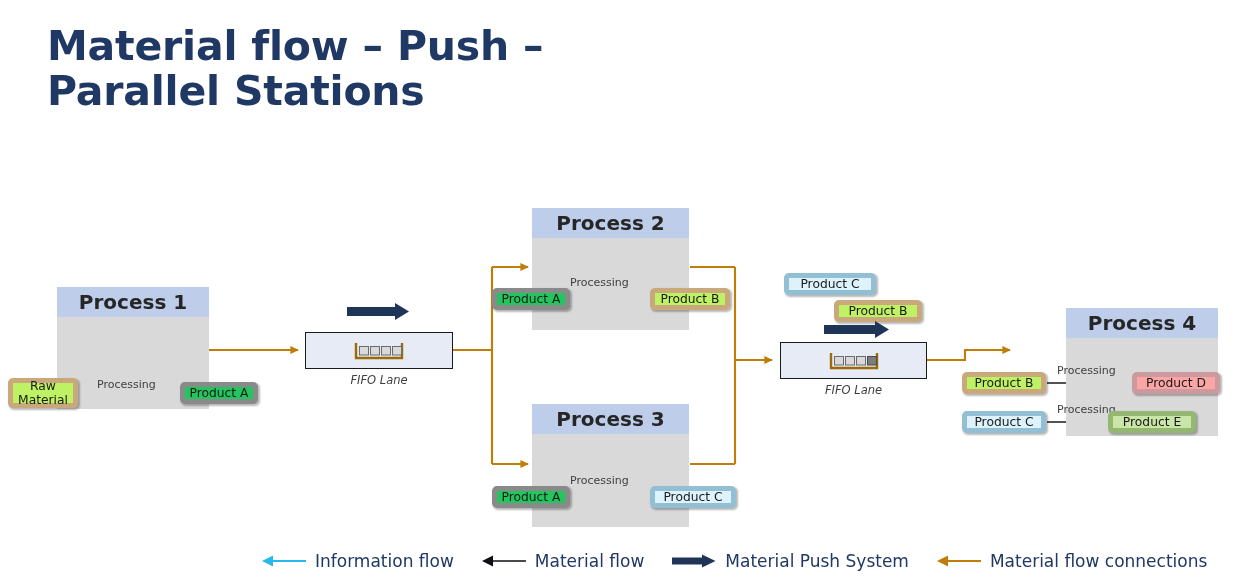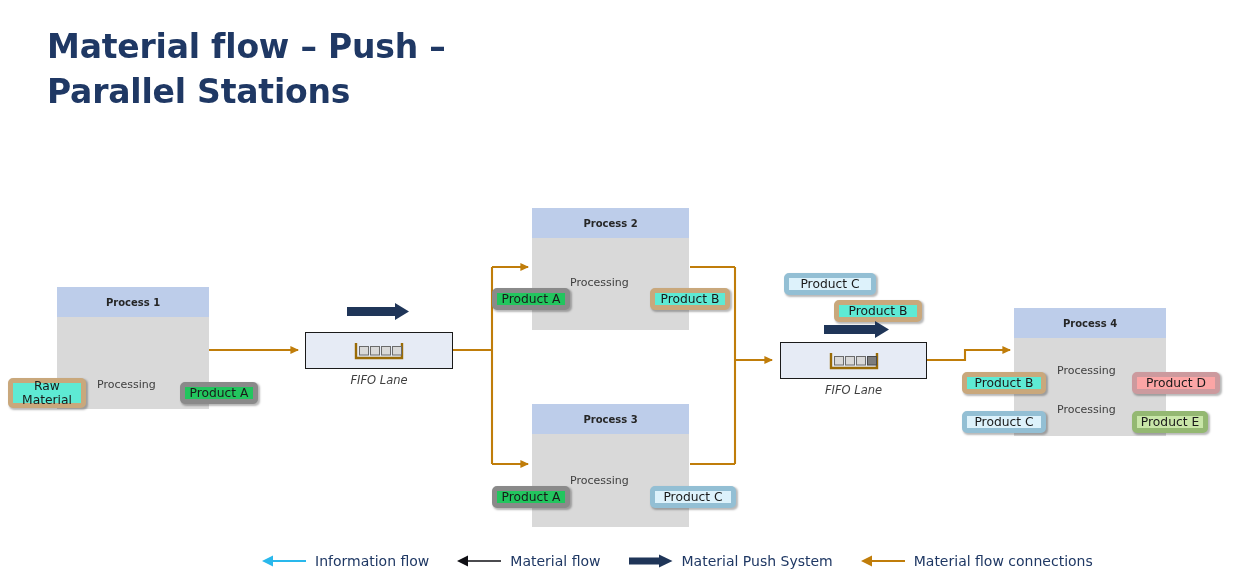--- a/index.html
+++ b/index.html
@@ -4,62 +4,62 @@
 <style>
   html,body{margin:0;padding:0;background:#ffffff;}
   body{width:1236px;height:577px;position:relative;overflow:hidden;
        font-family:"DejaVu Sans","Liberation Sans",sans-serif;}
 
   #stage{position:absolute;left:0;top:0;width:1236px;height:577px;}
 
   
   .title{position:absolute;left:47px;top:24px;width:520px;
          font-family:"DejaVu Sans","Liberation Sans",sans-serif;
-         font-weight:bold;font-size:33px;line-height:45px;
+         font-weight:bold;font-size:41px;line-height:45px;
          color:#1f3864;letter-spacing:-0.2px;}
 
   
   .proc{position:absolute;box-sizing:border-box;}
   .proc .hdr{position:absolute;left:0;top:0;width:100%;height:30px;
              background:#bdcdea;display:flex;align-items:center;
              justify-content:center;}
-  .proc .hdr span{font-weight:bold;font-size:10px;color:#262626;}
+  .proc .hdr span{font-weight:bold;font-size:20px;color:#262626;}
   .proc .body{position:absolute;left:0;top:30px;width:100%;bottom:0;
               background:#d9d9d9;}
 
   
   .node{position:absolute;box-sizing:border-box;border-radius:5px;
         border:5px solid #7f1d1d;display:flex;align-items:center;
         justify-content:center;text-align:center;
         font-size:12.3px;color:#1a1a1a;line-height:14px;
         box-shadow:1.5px 1.5px 2px rgba(0,0,0,0.28);
         background:#d4d4d4;}
   .n-gray{background:#22c55e;border-color:#8a8a8a;}
-  .n-peach{background:#5eead4;border-color:#c9a87c;}
+  .n-peach{background:#bef264;border-color:#c9a87c;}
   .n-cyan{background:#ddf2fb;border-color:#93bfd4;}
   .n-pink{background:#fca5a5;border-color:#cc9a9e;}
   .n-green{background:#c9e6a8;border-color:#94b872;}
 
   
   .fifo{position:absolute;box-sizing:border-box;background:#e6ebf5;
         border:1.4px solid #1a1a1a;}
   .fifo-cap{position:absolute;font-style:italic;font-size:11.5px;
             color:#3f3f3f;text-align:center;width:100%;}
   .fifo-icon{position:absolute;left:50%;top:50%;
              transform:translate(-50%,-50%);}
 
   
   .plabel{position:absolute;font-size:11px;color:#404040;
           white-space:nowrap;}
 
   
   .legend{position:absolute;left:262px;top:549px;height:24px;
           display:flex;align-items:center;}
   .lg-item{display:flex;align-items:center;margin-right:28px;}
-  .lg-item .lg-txt{font-size:14px;color:#1f3864;margin-left:9px;
+  .lg-item .lg-txt{font-size:17px;color:#1f3864;margin-left:9px;
                    white-space:nowrap;}
   .lg-sym{width:44px;height:14px;display:block;}
 
   svg.ov{position:absolute;left:0;top:0;width:1236px;height:577px;
          overflow:visible;pointer-events:none;}
 </style>
 </head>
 <body>
 
 <div id="stage">
@@ -108,21 +108,21 @@
       <path d="M1047,422 L1130,422" marker-end="url(#ar-black)"></path>
     </g>
   </svg>
 
   <div class="proc" style="left:57px;top:287px;width:152px;height:122px;padding-left:44px;">
     <div class="hdr">
       <span>Process 1</span>
     </div>
     <div class="body"></div>
   </div>
-  <div class="node n-peach" style="left:8px;top:378px;width:78px;height:30px;">
+  <div class="node n-peach" style="left:8px;top:378px;width:70px;height:30px;">
     <span>Raw Material</span>
   </div>
   <div class="plabel" style="left:97px;top:378px;">Processing</div>
   <div class="node n-gray" style="left:180px;top:382px;width:78px;height:22px;">
     <span>Product A</span>
   </div>
 
   <svg class="ov" viewBox="0 0 1236 577">
     <g fill="#1f3558">
       <path d="M347,307 L395,307 L395,303 L409,311.5 L395,320 L395,316 L347,316 z"></path>
@@ -182,38 +182,38 @@
     <svg class="fifo-icon" width="52" height="20" viewBox="0 0 52 20">
       <path d="M3,2 L3,17 L49,17 L49,2" stroke="#9a6b06" stroke-width="2.4" fill="none"></path>
       <rect x="6.5" y="5.5" width="9" height="8.5" fill="#d9d9d9" stroke="#6b6b6b" stroke-width="1"></rect>
       <rect x="17.5" y="5.5" width="9" height="8.5" fill="#d9d9d9" stroke="#6b6b6b" stroke-width="1"></rect>
       <rect x="28.5" y="5.5" width="9" height="8.5" fill="#d9d9d9" stroke="#6b6b6b" stroke-width="1"></rect>
       <rect x="39.5" y="5.5" width="9" height="8.5" fill="#7d7d7d" stroke="#4a4a4a" stroke-width="1"></rect>
     </svg>
   </div>
   <div class="fifo-cap" style="left:780px;top:383px;width:147px;">FIFO Lane</div>
 
-  <div class="proc" style="left:1014px;top:308px;width:152px;height:128px;">
+  <div class="proc" style="left:1066px;top:308px;width:152px;height:128px;">
     <div class="hdr">
       <span>Process 4</span>
     </div>
     <div class="body"></div>
   </div>
   <div class="node n-peach" style="left:962px;top:372px;width:84px;height:22px;">
     <span>Product B</span>
   </div>
   <div class="plabel" style="left:1057px;top:364px;">Processing</div>
   <div class="node n-pink" style="left:1132px;top:372px;width:88px;height:22px;">
     <span>Product D</span>
   </div>
   <div class="node n-cyan" style="left:962px;top:411px;width:84px;height:22px;">
     <span>Product C</span>
   </div>
   <div class="plabel" style="left:1057px;top:403px;">Processing</div>
-  <div class="node n-green" style="left:1132px;top:411px;width:76px;height:22px;">
+  <div class="node n-green" style="left:1108px;top:411px;width:88px;height:22px;">
     <span>Product E</span>
   </div>
 
   <div class="legend">
 
     <div class="lg-item">
       <svg class="lg-sym" viewBox="0 0 44 14">
         <line x1="10" y1="7" x2="44" y2="7" stroke="#29b8ec" stroke-width="1.9"></line>
         <path d="M0,7 L11,1.6 L11,12.4 z" fill="#29b8ec"></path>
       </svg>

